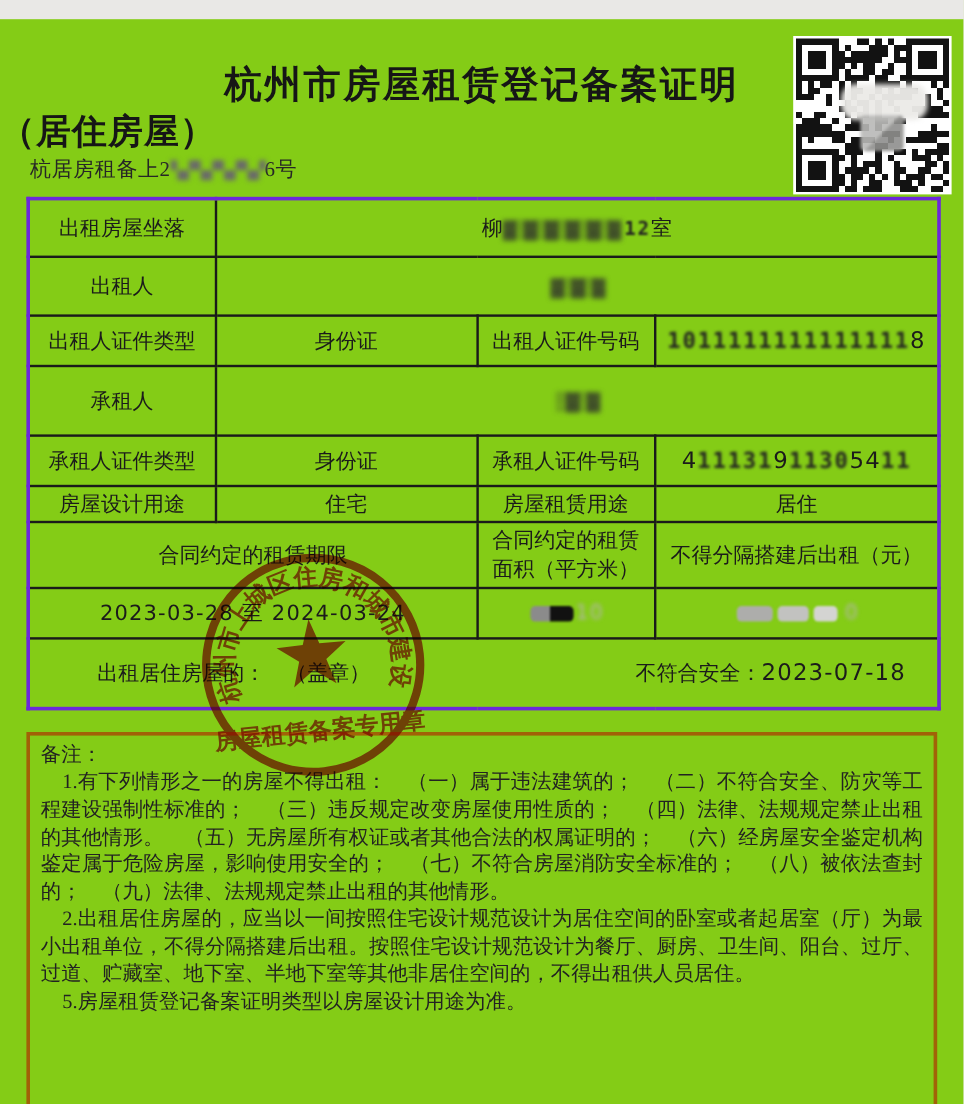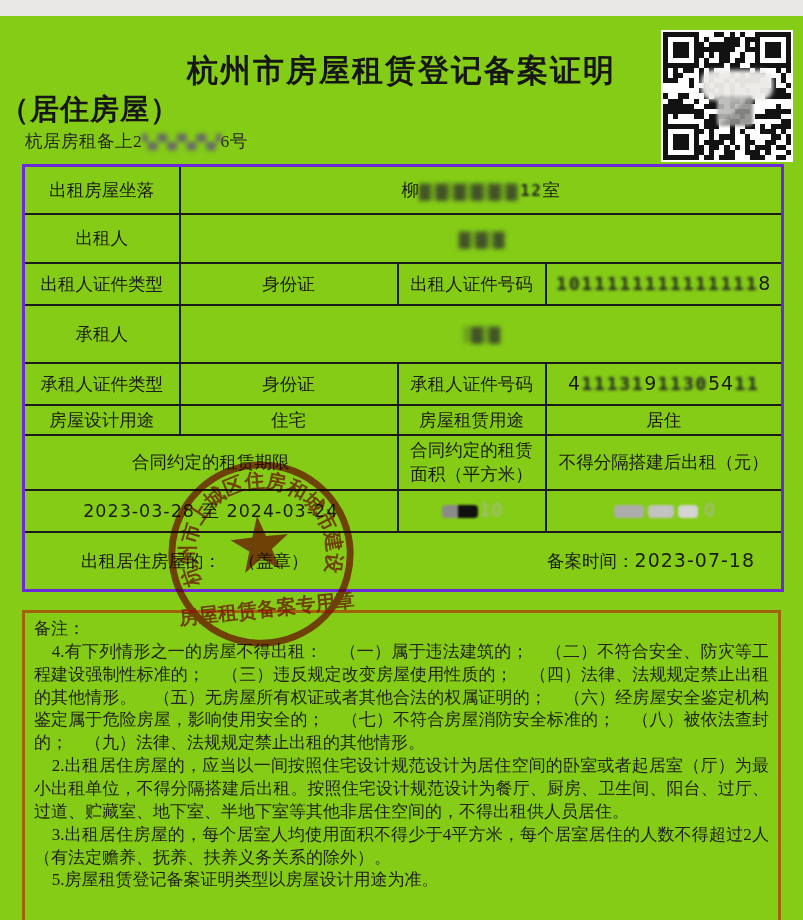--- a/index.html
+++ b/index.html
@@ -387,21 +387,21 @@
       </td>
       <td>
         <span class="blob blob-g1"></span><span class="blob blob-g2"></span><span class="blob blob-g3"></span> <span class="faint">0</span>
       </td>
     </tr>
     <tr style="height:59px">
       <td colspan="4" style="padding:0">
         <div class="agency-row">
           <span>出租居住房屋的：　（盖章）</span>
           <span>
-            <span>备案时间：</span><span class="num">2023-07-18</span>
+            <span>不符合安全：</span><span class="num">2023-07-18</span>
           </span>
         </div>
       </td>
     </tr>
   </tbody>
     </table>
 
   <div class="stamp">
     <svg viewBox="0 0 200 200">
       <circle cx="100" cy="100" r="91" fill="none" stroke="#cf392a" stroke-width="7"></circle>
@@ -409,19 +409,18 @@
       <text font-size="20.5" font-weight="bold" fill="#cf392a" font-family="'Liberation Serif','DejaVu Serif',serif">
         <textPath href="#arcPath" startOffset="0" textLength="283" lengthAdjust="spacingAndGlyphs">杭州市上城区住房和城市建设局</textPath>
       </text>
       <polygon fill="#cf392a" points="100,61 107.1,82.3 129.5,82.7 111.6,96.2 118.1,117.6 100,104.5 81.9,117.6 88.4,96.2 70.5,82.7 92.9,82.3"></polygon>
       <text x="100" y="163" text-anchor="middle" font-size="20" font-weight="bold" fill="#cf392a" font-family="'Liberation Serif','DejaVu Serif',serif">房屋租赁备案专用章</text>
     </svg>
   </div>
 
   <div class="notes">
     <p class="note-title">备注：</p>
-    <p>4.有下列情形之一的房屋不得出租：　（一）属于违法建筑的；　（二）不符合安全、防灾等工程建设强制性标准的；　（三）违反规定改变房屋使用性质的；　（四）法律、法规规定禁止出租的其他情形。　（五）无房屋所有权证或者其他合法的权属证明的；　（六）经房屋安全鉴定机构鉴定属于危险房屋，影响使用安全的；　（七）不符合房屋消防安全标准的；　（八）被依法查封的；　（九）法律、法规规定禁止出租的其他情形。</p>
+    <p>1.有下列情形之一的房屋不得出租：　（一）属于违法建筑的；　（二）不符合安全、防灾等工程建设强制性标准的；　（三）违反规定改变房屋使用性质的；　（四）法律、法规规定禁止出租的其他情形。　（五）无房屋所有权证或者其他合法的权属证明的；　（六）经房屋安全鉴定机构鉴定属于危险房屋，影响使用安全的；　（七）不符合房屋消防安全标准的；　（八）被依法查封的；　（九）法律、法规规定禁止出租的其他情形。</p>
     <p>2.出租居住房屋的，应当以一间按照住宅设计规范设计为居住空间的卧室或者起居室（厅）为最小出租单位，不得分隔搭建后出租。按照住宅设计规范设计为餐厅、厨房、卫生间、阳台、过厅、过道、贮藏室、地下室、半地下室等其他非居住空间的，不得出租供人员居住。</p>
-    <p>3.出租居住房屋的，每个居室人均使用面积不得少于4平方米，每个居室居住的人数不得超过2人（有法定赡养、抚养、扶养义务关系的除外）。</p>
     <p>5.房屋租赁登记备案证明类型以房屋设计用途为准。</p>
   </div>
 
 </div>
 
 </body></html>

